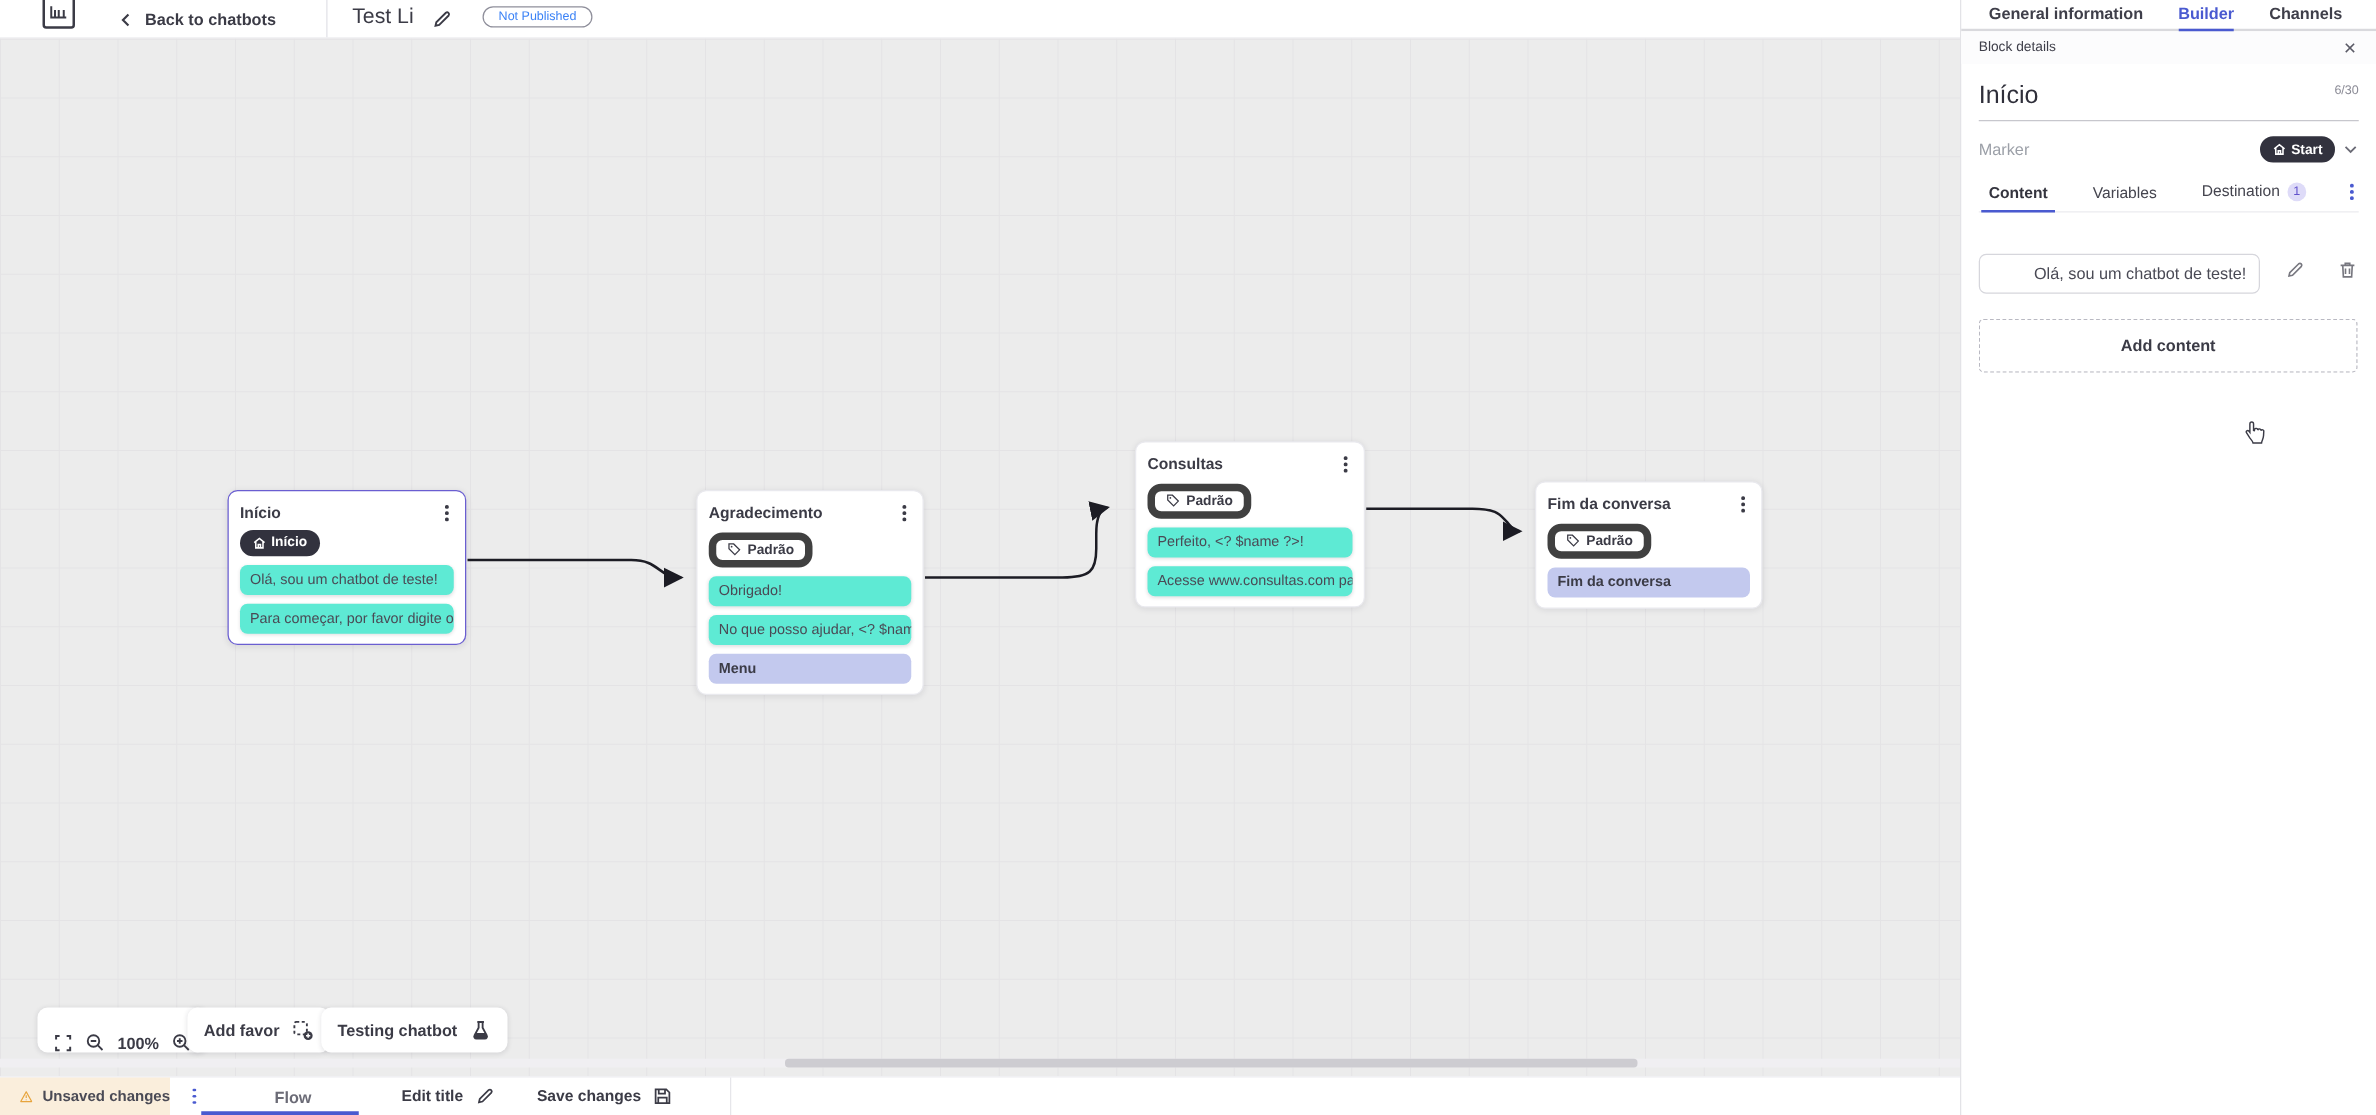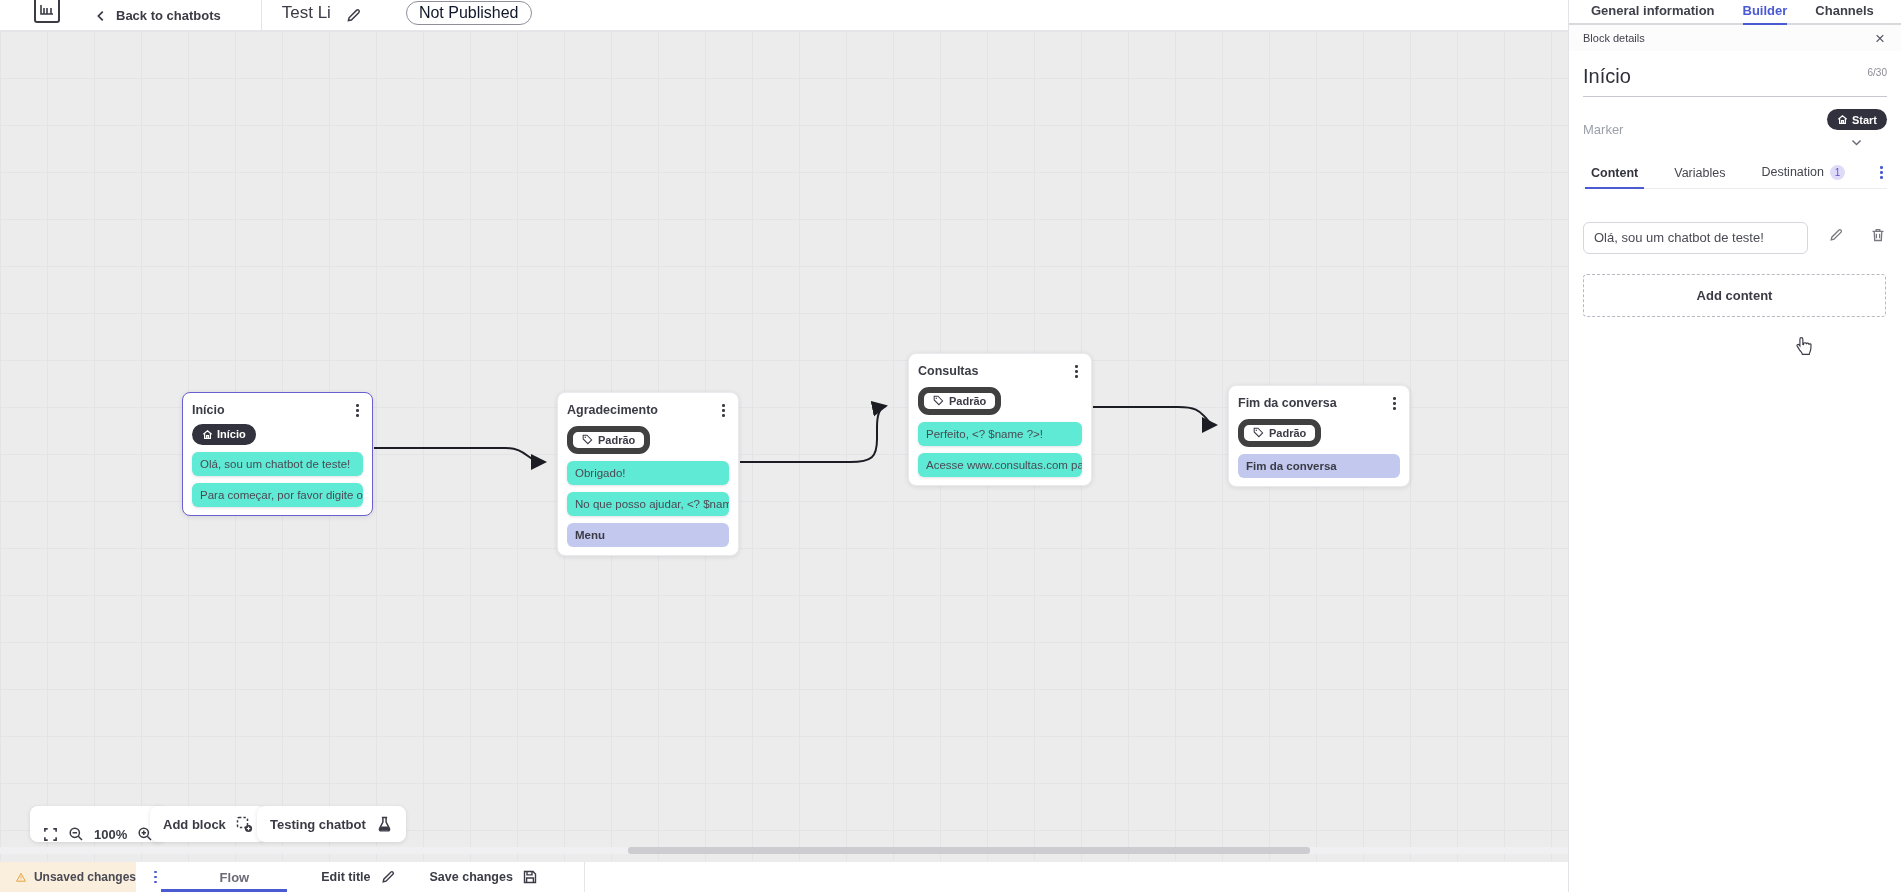--- a/index.html
+++ b/index.html
@@ -9,43 +9,43 @@
   
   .topbar { position:absolute; left:0; top:0; width:1568px; height:31px;
     background:#fff; border-bottom:1px solid #e6e6ea; display:flex; align-items:center; overflow:hidden; }
   .logo { position:relative; margin-left:34px; top:-5px; width:26px; height:26px;
     border:2px solid #3b3b46; border-radius:3px; display:flex; align-items:center; justify-content:center; }
   .back { display:flex; align-items:flex-end; gap:8px; margin-left:34px; cursor:pointer; }
   .back-label { font-size:13px; font-weight:bold; }
   .tb-divider { width:1px; height:30px; background:#e2e2e8; margin-left:40px; }
   .bot-title { font-size:17px; color:#3b3b46; margin-left:20px; position:relative; top:-2px; }
   .pencil-btn { margin-left:14px; display:flex; align-items:center; }
-  .status-pill { margin-left:44px; border:1.5px solid #8f8f9b; border-radius:13px;
-    padding:2px 12px; font-size:16px; color:#0f172a; position:relative; top:-2px; white-space:nowrap; }
+  .status-pill { margin-left:24px; border:1.5px solid #8f8f9b; border-radius:13px;
+    padding:2px 12px; font-size:10px; color:#3b82f6; position:relative; top:-2px; white-space:nowrap; }
 
   
   .panel { position:absolute; left:1568px; top:0; width:333px; height:892px;
-    background:#fff; border-left:1px solid #e3e3e7; }
+    background:#fff; border-left:1px solid #e3e3e7;text-align:right; }
   .panel-tabs { display:flex; align-items:flex-end; height:25px; padding:0 8px 0 22px;
     border-bottom:2px solid #d9d9dd; gap:28px; }
   .panel-tab { font-size:13px; font-weight:bold; color:#3f3f4a; padding-bottom:5px;
     border-bottom:2px solid transparent; margin-bottom:-2px; cursor:pointer; white-space:nowrap; }
   .panel-tab.active { color:#4a5ad0; border-bottom-color:#4a5ad0; }
   .bd-bar { display:flex; align-items:center; justify-content:space-between;
     padding:0 16px 0 14px; height:26px; background:#fcfcfd; }
   .bd-title { font-size:11px; color:#3f3f4a; }
   .bd-close { font-size:17px; color:#5a5a66; line-height:1; cursor:pointer; }
   .panel-body { padding:14px 14px 0 14px; }
   .name-row { display:flex; justify-content:space-between; align-items:flex-start;
     border-bottom:1px solid #c7c7cd; padding-bottom:8px; }
   .block-name { font-size:20px; color:#2f2f3a; }
   .char-counter { font-size:10px; color:#8a8a95; margin-top:2px; }
   .marker-row { display:flex; justify-content:space-between; align-items:center; margin-top:12px; }
   .marker-label { font-size:13px; color:#9ca0a8; }
-  .marker-value { display:flex; align-items:center; gap:6px;flex-direction:column; }
+  .marker-value { display:flex; align-items:center; gap:6px; }
   .dark-pill { background:#32323e; color:#fff; border-radius:11px; height:21px;
     display:inline-flex; align-items:center; gap:4px; padding:0 10px; font-size:11px; font-weight:bold; }
   .ptab-row { display:flex; align-items:flex-end; margin-top:14px; border-bottom:1px solid #ececef;
     gap:24px; padding-left:2px; }
   .ptab { font-size:12.5px; color:#45454f; padding:0 6px 7px 6px; border-bottom:2px solid transparent;
     margin-bottom:-1px; cursor:pointer; display:flex; align-items:center; gap:6px; white-space:nowrap; }
   .ptab.active { color:#34343e; font-weight:bold; border-bottom-color:#4a5ad0; }
   .ptab-badge { width:15px; height:15px; border-radius:50%; background:#dedbf8; color:#6152cc;
     font-size:10px; display:inline-flex; align-items:center; justify-content:center; }
   .ptab-kebab { margin-left:auto; margin-bottom:6px; }
@@ -235,21 +235,21 @@
       <circle cx="6.8" cy="6.8" r="4.6"></circle>
         <path d="M10.3 10.3 L14 14 M4.6 6.8 h4.4"></path>
     </svg>
     <span>100%</span>
     <svg class="ic" width="16" height="16" viewBox="0 0 16 16" fill="none" stroke="#3b3b46" stroke-width="1.5">
       <circle cx="6.8" cy="6.8" r="4.6"></circle>
         <path d="M10.3 10.3 L14 14 M4.6 6.8 h4.4 M6.8 4.6 v4.4"></path>
     </svg>
   </div>
   <div class="ctrl addblock-card">
-    <span>Add block</span>
+    <span>Add favor</span>
     <svg class="ic" width="17" height="17" viewBox="0 0 17 17" fill="none" stroke="#3b3b46" stroke-width="1.5">
       <rect x="1.5" y="1.5" width="10" height="10" rx="1.5" stroke-dasharray="2.4 2"></rect>
       <circle cx="12.5" cy="12.5" r="3.6" fill="#3b3b46" stroke="none"></circle>
       <path d="M12.5 10.8 v3.4 M10.8 12.5 h3.4" stroke="#fff" stroke-width="1.2"></path>
     </svg>
   </div>
   <div class="ctrl testing-card">
     <span>Testing chatbot</span>
     <svg class="ic" width="17" height="17" viewBox="0 0 16 16" fill="none" stroke="#3b3b46" stroke-width="1.4">
       <path d="M5.5 1.5 h5 M6.5 1.5 V5.8 L3.4 11.6 a1.6 1.6 0 0 0 1.4 2.4 h6.4 a1.6 1.6 0 0 0 1.4-2.4 L9.5 5.8 V1.5"></path>

